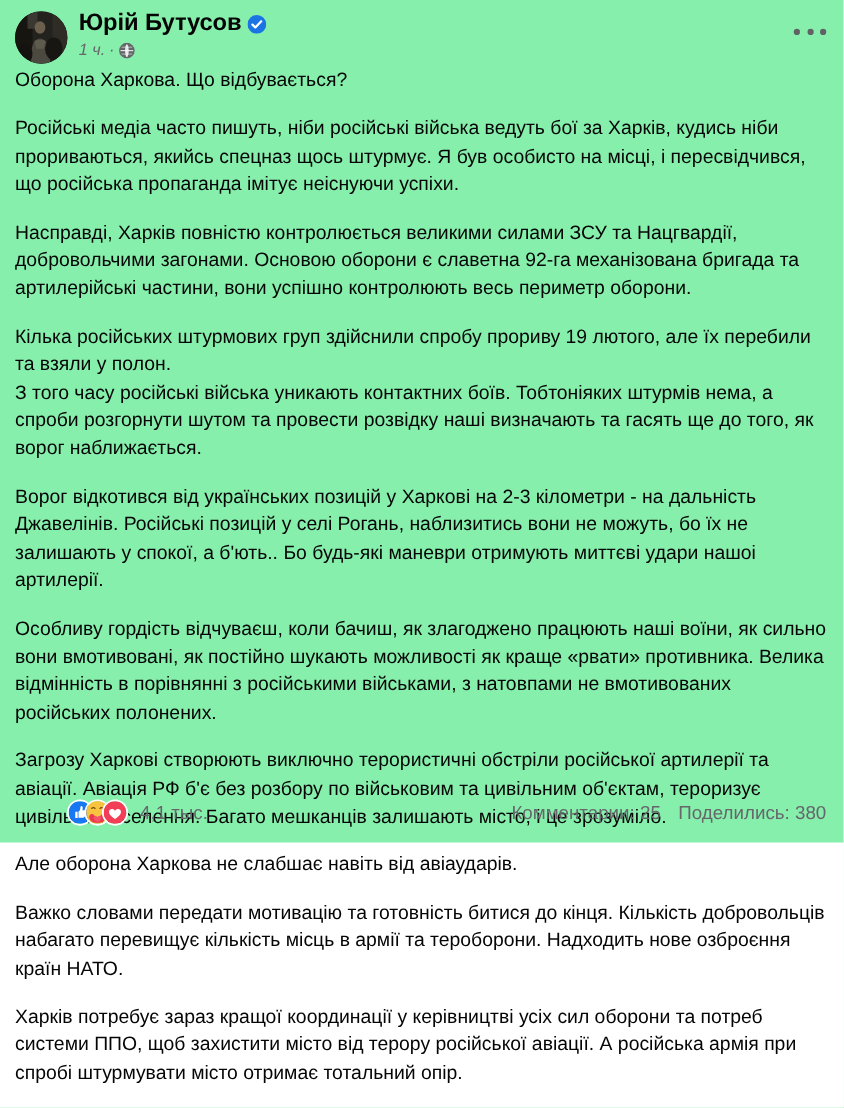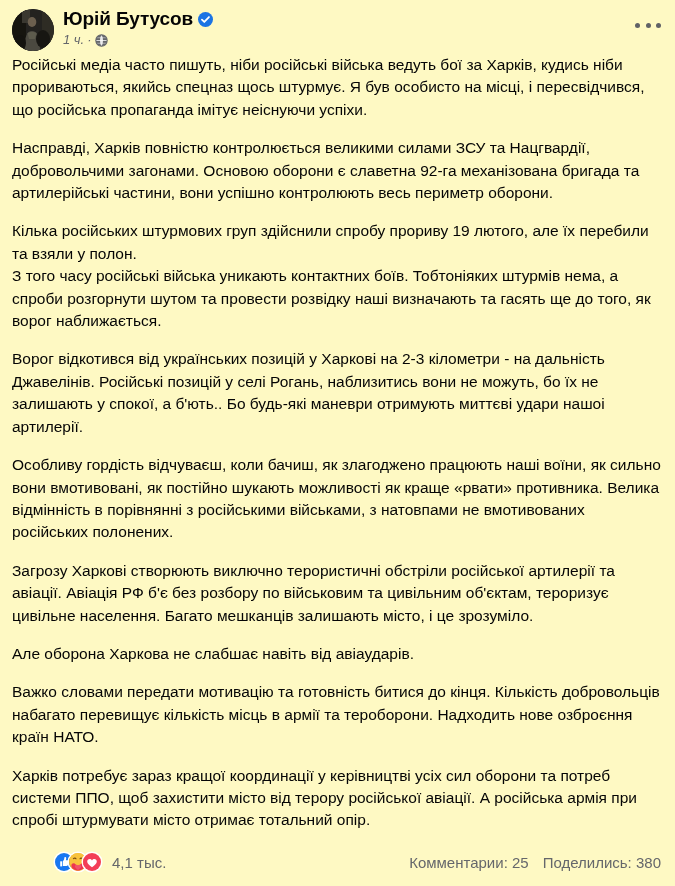--- a/index.html
+++ b/index.html
@@ -10,23 +10,23 @@
   body {
     width: 675px;
     height: 886px;
     font-family: "Liberation Sans", sans-serif;
     color: #050505;
     overflow: hidden;
   }
   .post {
     position: relative;
     width: 675px;
-    height: 886px;
+    height: 674px;
     box-sizing: border-box;
-    background: #fef9c3;
+    background: #86efac;
   }
 
   
   .post-header {
     position: relative;
     display: flex;
     align-items: flex-start;
     padding: 8px 12px 4px 12px;
     height: 50px;
     box-sizing: border-box;
@@ -214,20 +214,21 @@
     </div>
 
     <div class="more-menu">
       <span></span>
       <span></span>
       <span></span>
     </div>
   </div>
 
   <div class="post-body">
+    <p>Оборона Харкова. Що відбувається?</p>
     <p>Російські медіа часто пишуть, ніби російські війська ведуть бої за Харків, кудись ніби прориваються, якийсь спецназ щось штурмує. Я був особисто на місці, і пересвідчився, що російська пропаганда імітує неіснуючи успіхи.</p>
     <p>Насправді, Харків повністю контролюється великими силами ЗСУ та Нацгвардії, добровольчими загонами. Основою оборони є славетна 92-га механізована бригада та артилерійські частини, вони успішно контролюють весь периметр оборони.</p>
     <p>Кілька російських штурмових груп здійснили спробу прориву 19 лютого, але їх перебили та взяли у полон.
 З того часу російські війська уникають контактних боїв. Тобтоніяких штурмів нема, а спроби розгорнути шутом та провести розвідку наші визначають та гасять ще до того, як ворог наближається.</p>
     <p>Ворог відкотився від українських позицій у Харкові на 2-3 кілометри - на дальність Джавелінів. Російські позицій у селі Рогань, наблизитись вони не можуть, бо їх не залишають у спокої, а б'ють.. Бо будь-які маневри отримують миттєві удари нашоі артилерії.</p>
     <p>Особливу гордість відчуваєш, коли бачиш, як злагоджено працюють наші воїни, як сильно вони вмотивовані, як постійно шукають можливості як краще «рвати» противника. Велика відмінність в порівнянні з російськими військами, з натовпами не вмотивованих російських полонених.</p>
     <p>Загрозу Харкові створюють виключно терористичні обстріли російської артилерії та авіації. Авіація РФ б'є без розбору по військовим та цивільним об'єктам, тероризує цивільне населення. Багато мешканців залишають місто, і це зрозуміло.</p>
     <p>Але оборона Харкова не слабшає навіть від авіаударів.</p>
     <p>Важко словами передати мотивацію та готовність битися до кінця. Кількість добровольців набагато перевищує кількість місць в армії та тероборони. Надходить нове озброєння країн НАТО.</p>
     <p>Харків потребує зараз кращої координації у керівництві усіх сил оборони та потреб системи ППО, щоб захистити місто від терору російської авіації. А російська армія при спробі штурмувати місто отримає тотальний опір.</p>

